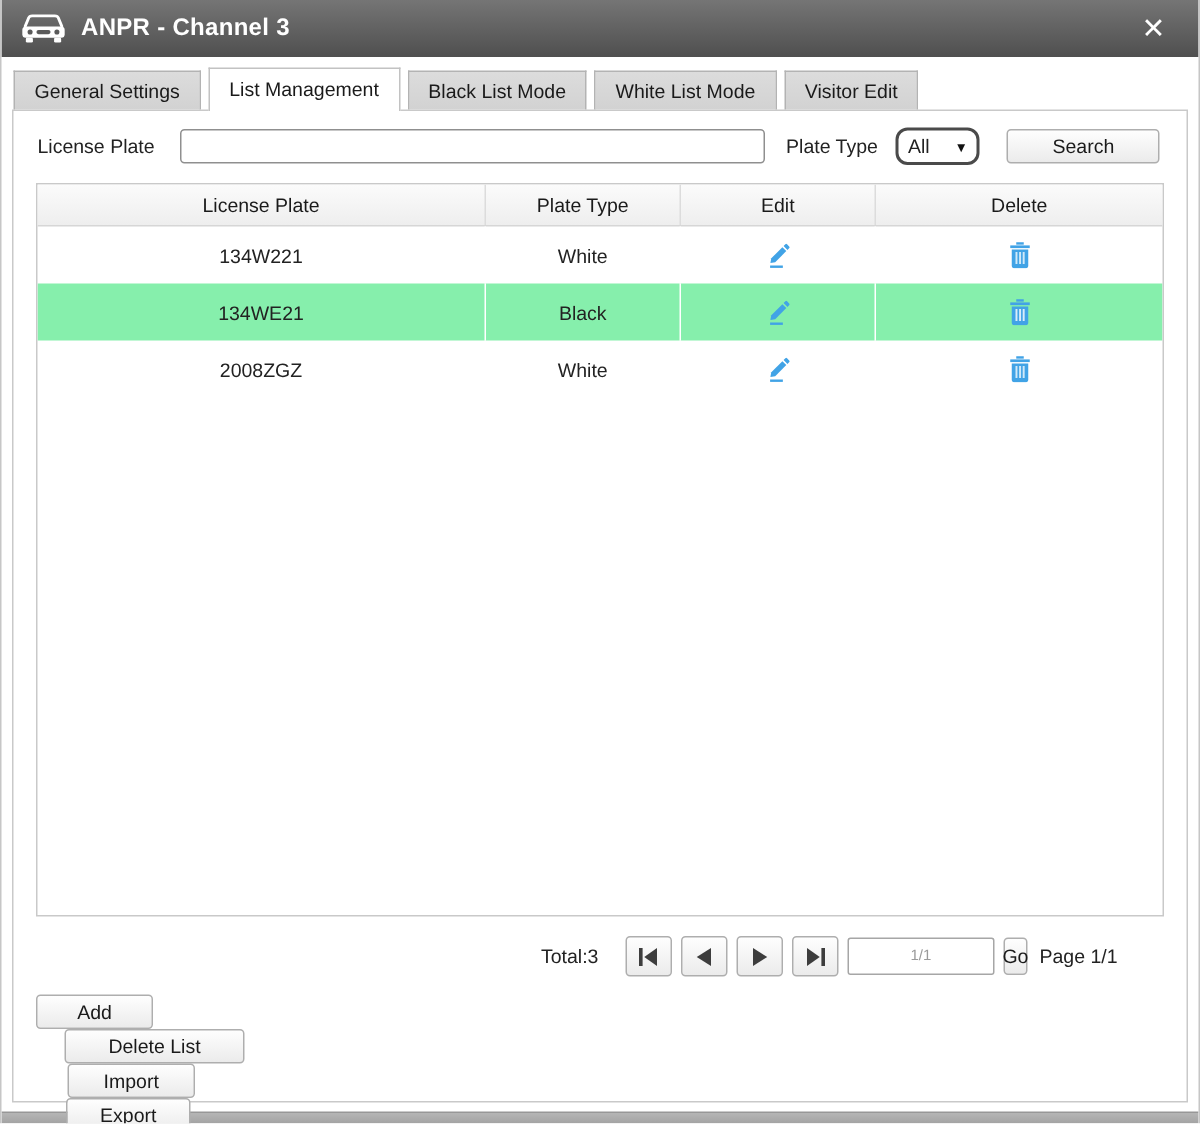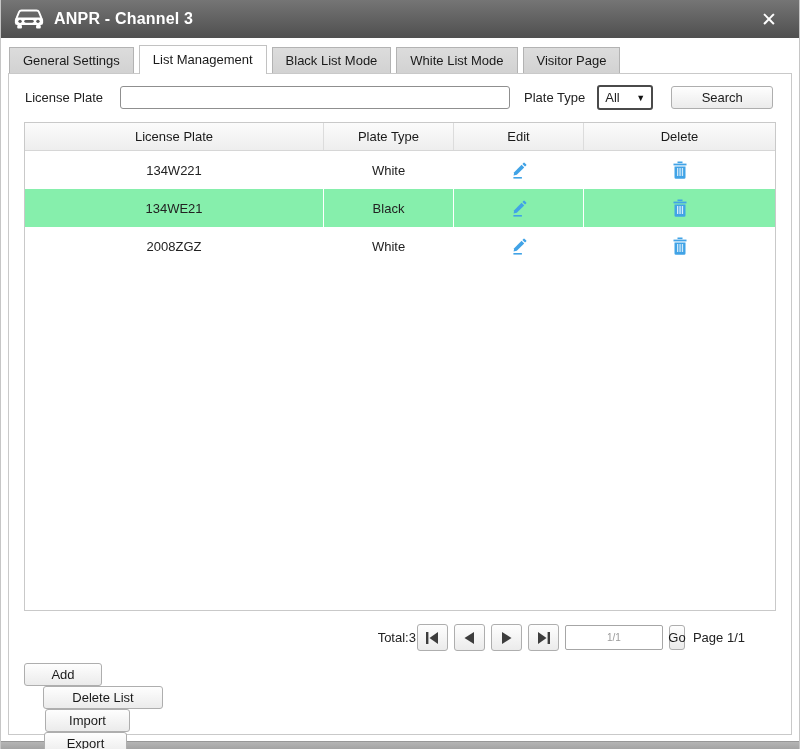--- a/index.html
+++ b/index.html
@@ -51,21 +51,21 @@
   .search-row { display:flex; align-items:center; padding:11px 16px 0 16px; font-size:13px; }
   .search-row .lbl { white-space:nowrap; }
   .lp-input {
     width:390px; height:23px; margin-left:17px; border:1px solid #8f8f8f;
     border-radius:3px; padding:0 6px; font-size:13px; outline:none;
     font-family:inherit;
   }
   .pt-label { margin-left:14px; }
   .pt-select {
     width:56px; height:25px; margin-left:12px; border:2px solid #4a4a4a;
-    border-radius:3px; display:flex; align-items:center; padding:0 6px;
+    border-radius:8px; display:flex; align-items:center; padding:0 6px;
     font-size:13px; cursor:pointer; background:#fff;
   }
   .pt-select .arrow { margin-left:auto; font-size:9px; color:#111; }
   .btn {
     display:inline-flex; align-items:center; justify-content:center;
     background:linear-gradient(#fefefe,#ebebeb);
     border:1px solid #aeaeae; border-radius:3px; font-size:13px;
     color:#1a1a1a; cursor:pointer; font-family:inherit;
   }
   .search-btn { width:102px; height:23px; margin-left:18px; }
@@ -94,21 +94,21 @@
   .t-row .cell:last-child { border-right:none; }
   .t-row.alt { background:#86efac; }
   .icon-btn { cursor:pointer; display:inline-flex; }
   .icon-btn svg { display:block; }
 
   
   .pagination {
     display:flex; align-items:center; justify-content:flex-end;
     padding-right:46px; margin-top:13px; font-size:13px;
   }
-  .pagination .total { margin-right:1px; }
+  .pagination .total { margin-right:18px; }
   .nav-btn { width:31px; height:27px; margin-right:6px; }
   .page-input {
     width:98px; height:25px; border:1px solid #a6a6a6; border-radius:2px;
     text-align:center; font-size:10px; color:#9a9a9a; outline:none;
     margin-right:6px; font-family:inherit;
   }
   .go-btn { width:16px; height:25px; margin-right:8px; }
   .page-label { white-space:nowrap; }
 
   
@@ -148,21 +148,21 @@
     </svg>
     <span class="title">ANPR - Channel 3</span>
     <span class="close">✕</span>
   </div>
 
   <div class="tabs">
     <div class="tab">General Settings</div>
     <div class="tab active">List Management</div>
     <div class="tab">Black List Mode</div>
     <div class="tab">White List Mode</div>
-    <div class="tab">Visitor Page</div>
+    <div class="tab">Visitor Edit</div>
   </div>
 
   <div class="panel">
 
     <div class="search-row">
       <span class="lbl">License Plate</span>
       <input class="lp-input" type="text" value="" style="">
       <span class="lbl pt-label">Plate Type</span>
       <div class="pt-select">
         <span>All</span>

